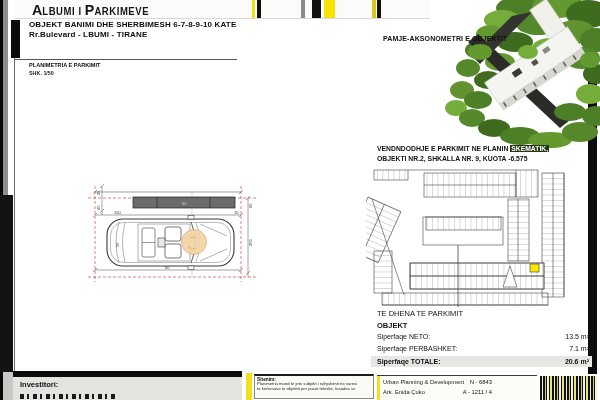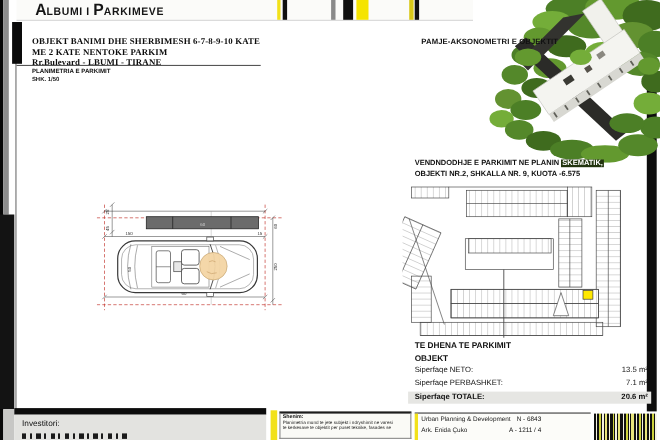--- a/index.html
+++ b/index.html
@@ -8,37 +8,37 @@
   .abs{position:absolute;}
   
   .bar{position:absolute;}
   
   #title-band{left:15px;top:0;width:415px;height:18px;background:#fbfbf9;border-bottom:1px solid #d8d8d8;}
   #album-title{left:32px;top:0px;height:18px;display:flex;align-items:flex-end;white-space:pre;
                transform:scaleX(.95);transform-origin:left bottom;color:#151515;}
   #album-title .cap{font-size:15px;font-weight:bold;line-height:16px;}
   #album-title .sm{font-size:10px;font-weight:bold;line-height:13px;letter-spacing:.6px;}
   
-  #project-block{left:29px;top:33px;font-size:8px;font-weight:bold;line-height:9.5px;letter-spacing:.15px;color:#0d0d0d;font-family:Liberation Serif, serif;}
+  #project-block{left:29px;top:20px;font-size:8px;font-weight:bold;line-height:9.5px;letter-spacing:.15px;color:#0d0d0d;}
   #drawing-title{left:29px;top:62px;font-size:5.6px;font-weight:bold;}
   #drawing-scale{left:29px;top:70px;font-size:5.4px;font-weight:bold;color:#222;}
   
   #axon-caption{left:383px;top:35px;font-size:7px;font-weight:bold;letter-spacing:.1px;}
   #location-block{left:377px;top:144px;font-size:6.8px;font-weight:bold;line-height:9.5px;width:215px;}
   #location-block .hl{background:#22350f;color:#fff;padding:0 1px;}
-  #table-title{left:377px;top:309px;font-size:7.5px;font-weight:bold;}
+  #table-title{left:377px;top:309px;font-size:7.5px;font-weight:normal;}
   #table-subtitle{left:377px;top:321px;font-size:7.5px;font-weight:bold;}
   .trow{position:absolute;left:377px;width:212px;height:10px;font-size:7px;}
   .trow .lab{position:absolute;left:0;top:0;}
   .trow .val{position:absolute;right:0;top:0;text-align:right;}
   #total-band{left:371px;top:356px;width:221px;height:11px;background:#e6e6e3;}
   
   .f-dark{left:13px;top:371px;width:229px;height:6px;background:#0c0c0c;}
   #investor-area{left:13px;top:377px;width:229px;height:23px;background:#e3e3e0;}
-  #investor-label{left:20px;top:380px;font-size:7.5px;font-weight:normal;}
+  #investor-label{left:20px;top:380px;font-size:7.5px;font-weight:bold;}
   #investor-name-clip{left:20px;top:394px;width:96px;height:5px;overflow:hidden;
      background:repeating-linear-gradient(90deg,#1a1a1a 0 4px,transparent 4px 7px,#1a1a1a 7px 9px,transparent 9px 13px);}
   #note-accent{left:246px;top:373px;width:6px;height:27px;}
   #note-box{left:254px;top:374px;width:120px;height:25px;background:#fafaf6;border:1px solid #8a8a8a;
             border-top:2px solid #1d1d1d;box-sizing:border-box;padding:1px 2px;}
   #note-box .nt{font-size:4.8px;font-weight:bold;line-height:5.4px;}
   #note-box .nl{font-size:4.2px;line-height:4.9px;color:#222;}
   #firm-block{left:377px;top:375px;width:160px;height:25px;border-top:1px solid #3a3a3a;background:#fcfcf9;}
   #firm-accent{left:377px;top:376px;width:2.5px;height:24px;}
   #firm-name{left:383px;top:379px;font-size:5.8px;color:#1a1a1a;}
@@ -71,21 +71,20 @@
   <div class="bar" style="left:372px;top:0;width:4px;height:18px;background:#d8c81a;"></div>
   <div class="bar" style="left:377px;top:0;width:4px;height:18px;background:#101010;"></div>
 
   <div class="abs" id="album-title">
     <span class="cap">A</span><span class="sm">LBUMI </span><span class="sm">I </span><span class="cap">P</span><span class="sm">ARKIMEVE</span>
   </div>
 
   <div class="bar" style="left:11px;top:20px;width:9px;height:38px;background:#0a0a0a;"></div>
   <div class="abs" id="project-block">
     <div>OBJEKT BANIMI DHE SHERBIMESH  6-7-8-9-10 KATE</div>
-    <div>ME 2 KATE NENTOKE PARKIM</div>
     <div>Rr.Bulevard - LBUMI - TIRANE</div>
   </div>
   <div class="bar" style="left:15px;top:59px;width:222px;height:1px;background:#555;"></div>
   <div class="abs" id="drawing-title">PLANIMETRIA E PARKIMIT</div>
   <div class="abs" id="drawing-scale">SHK. 1/50</div>
 
   <svg class="abs" style="left:420px;top:0;" width="180" height="148" viewBox="0 0 180 148">
     <g>
       <ellipse cx="102" cy="8" rx="26" ry="12" fill="#4c7f26"></ellipse>
         <ellipse cx="138" cy="6" rx="26" ry="12" fill="#63992f"></ellipse>

